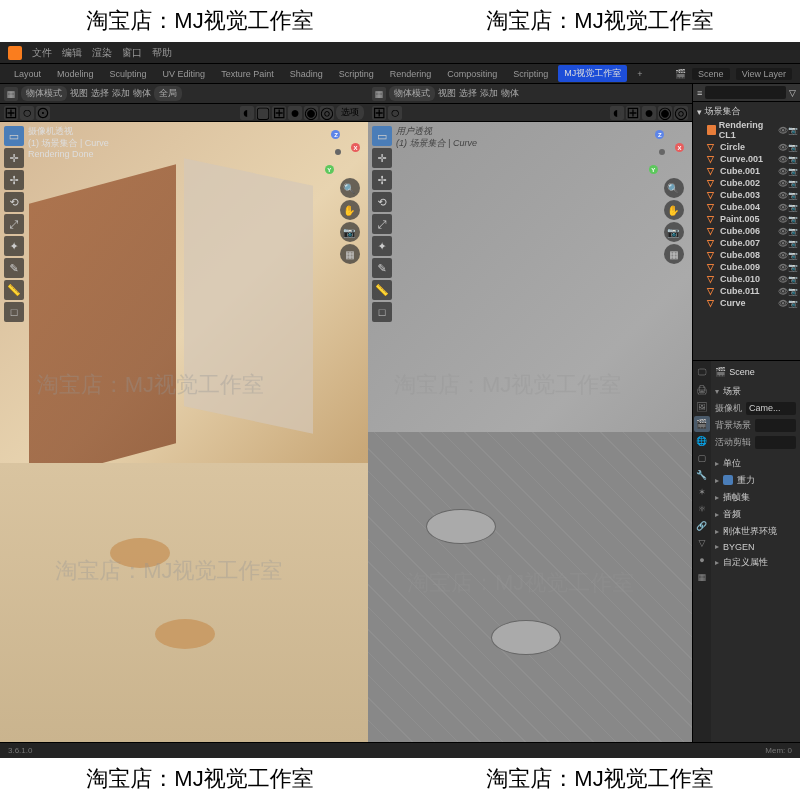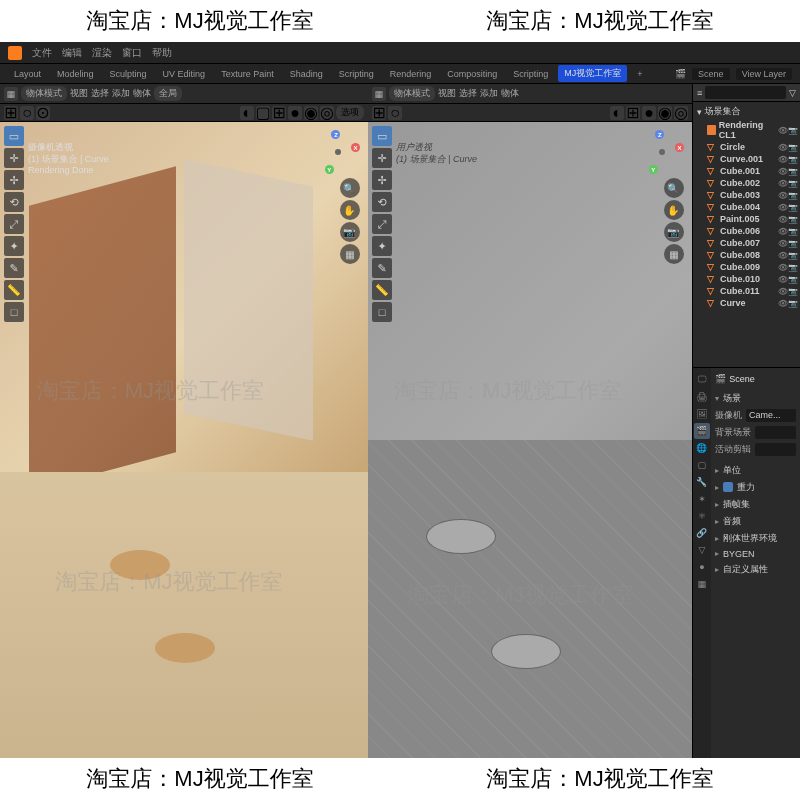--- a/index.html
+++ b/index.html
@@ -28,21 +28,21 @@
   
   .viewport-header { background: #2a2a2a; height: 20px; display: flex; align-items: center; padding: 0 4px; gap: 3px; font-size: 9px; color: #aaa; border-bottom: 1px solid #000; }
   .hdr-btn { background: #3a3a3a; padding: 1px 5px; border-radius: 6px; cursor: pointer; font-size: 9px; }
   .hdr-icon { width: 14px; height: 14px; background: #3a3a3a; border-radius: 2px; display: flex; align-items: center; justify-content: center; cursor: pointer; }
   .icon-row { background: #2a2a2a; height: 18px; display: flex; align-items: center; padding: 0 4px; gap: 2px; border-bottom: 1px solid #000; }
   
   .viewport-body { flex: 1; position: relative; overflow: hidden; }
   
   .viewport-left-bg { background: linear-gradient(135deg, #d4b896 0%, #e8d4b0 40%, #c9a878 70%, #b89568 100%); }
   
-  .info-text { position: absolute; top: 20px; left: 28px; font-size: 9px; color: #ddd; line-height: 1.3; }
+  .info-text { position: absolute; top: 4px; left: 28px; font-size: 9px; color: #ddd; line-height: 1.3; }
   .info-text.dark { color: #444; font-style: italic; }
   
   .toolbar-vert { position: absolute; left: 4px; top: 4px; display: flex; flex-direction: column; gap: 2px; }
   .tool-btn { width: 20px; height: 20px; background: rgba(40,40,40,0.7); border-radius: 2px; cursor: pointer; display: flex; align-items: center; justify-content: center; color: #ccc; font-size: 11px; }
   .tool-btn.active { background: #4a7db8; }
   
   .gizmo { position: absolute; top: 8px; right: 8px; width: 44px; height: 44px; }
   .gizmo-dot { position: absolute; width: 9px; height: 9px; border-radius: 50%; display: flex; align-items: center; justify-content: center; font-size: 6px; color: #fff; font-weight: bold; }
   .gizmo .center { top: 50%; left: 50%; transform: translate(-50%,-50%); width: 6px; height: 6px; background: #666; }
   .gizmo .r { background: #e85d5d; top: 30%; right: 0; }
@@ -467,19 +467,23 @@
           <div class="prop-row">
               <span class="collapse-arrow">▸</span>
               <span>自定义属性</span>
             </div>
         </div>
       </div>
     </div>
 
   </div>
 
+  <div class="status-bar">
+    <span>3.6.1.0</span>
+    <span class="right">Mem: 0</span>
+  </div>
 
 </div>
 
 <div class="watermark-row">
   <span class="watermark">淘宝店：MJ视觉工作室</span>
   <span class="watermark">淘宝店：MJ视觉工作室</span>
 </div>
 
 </body></html>

